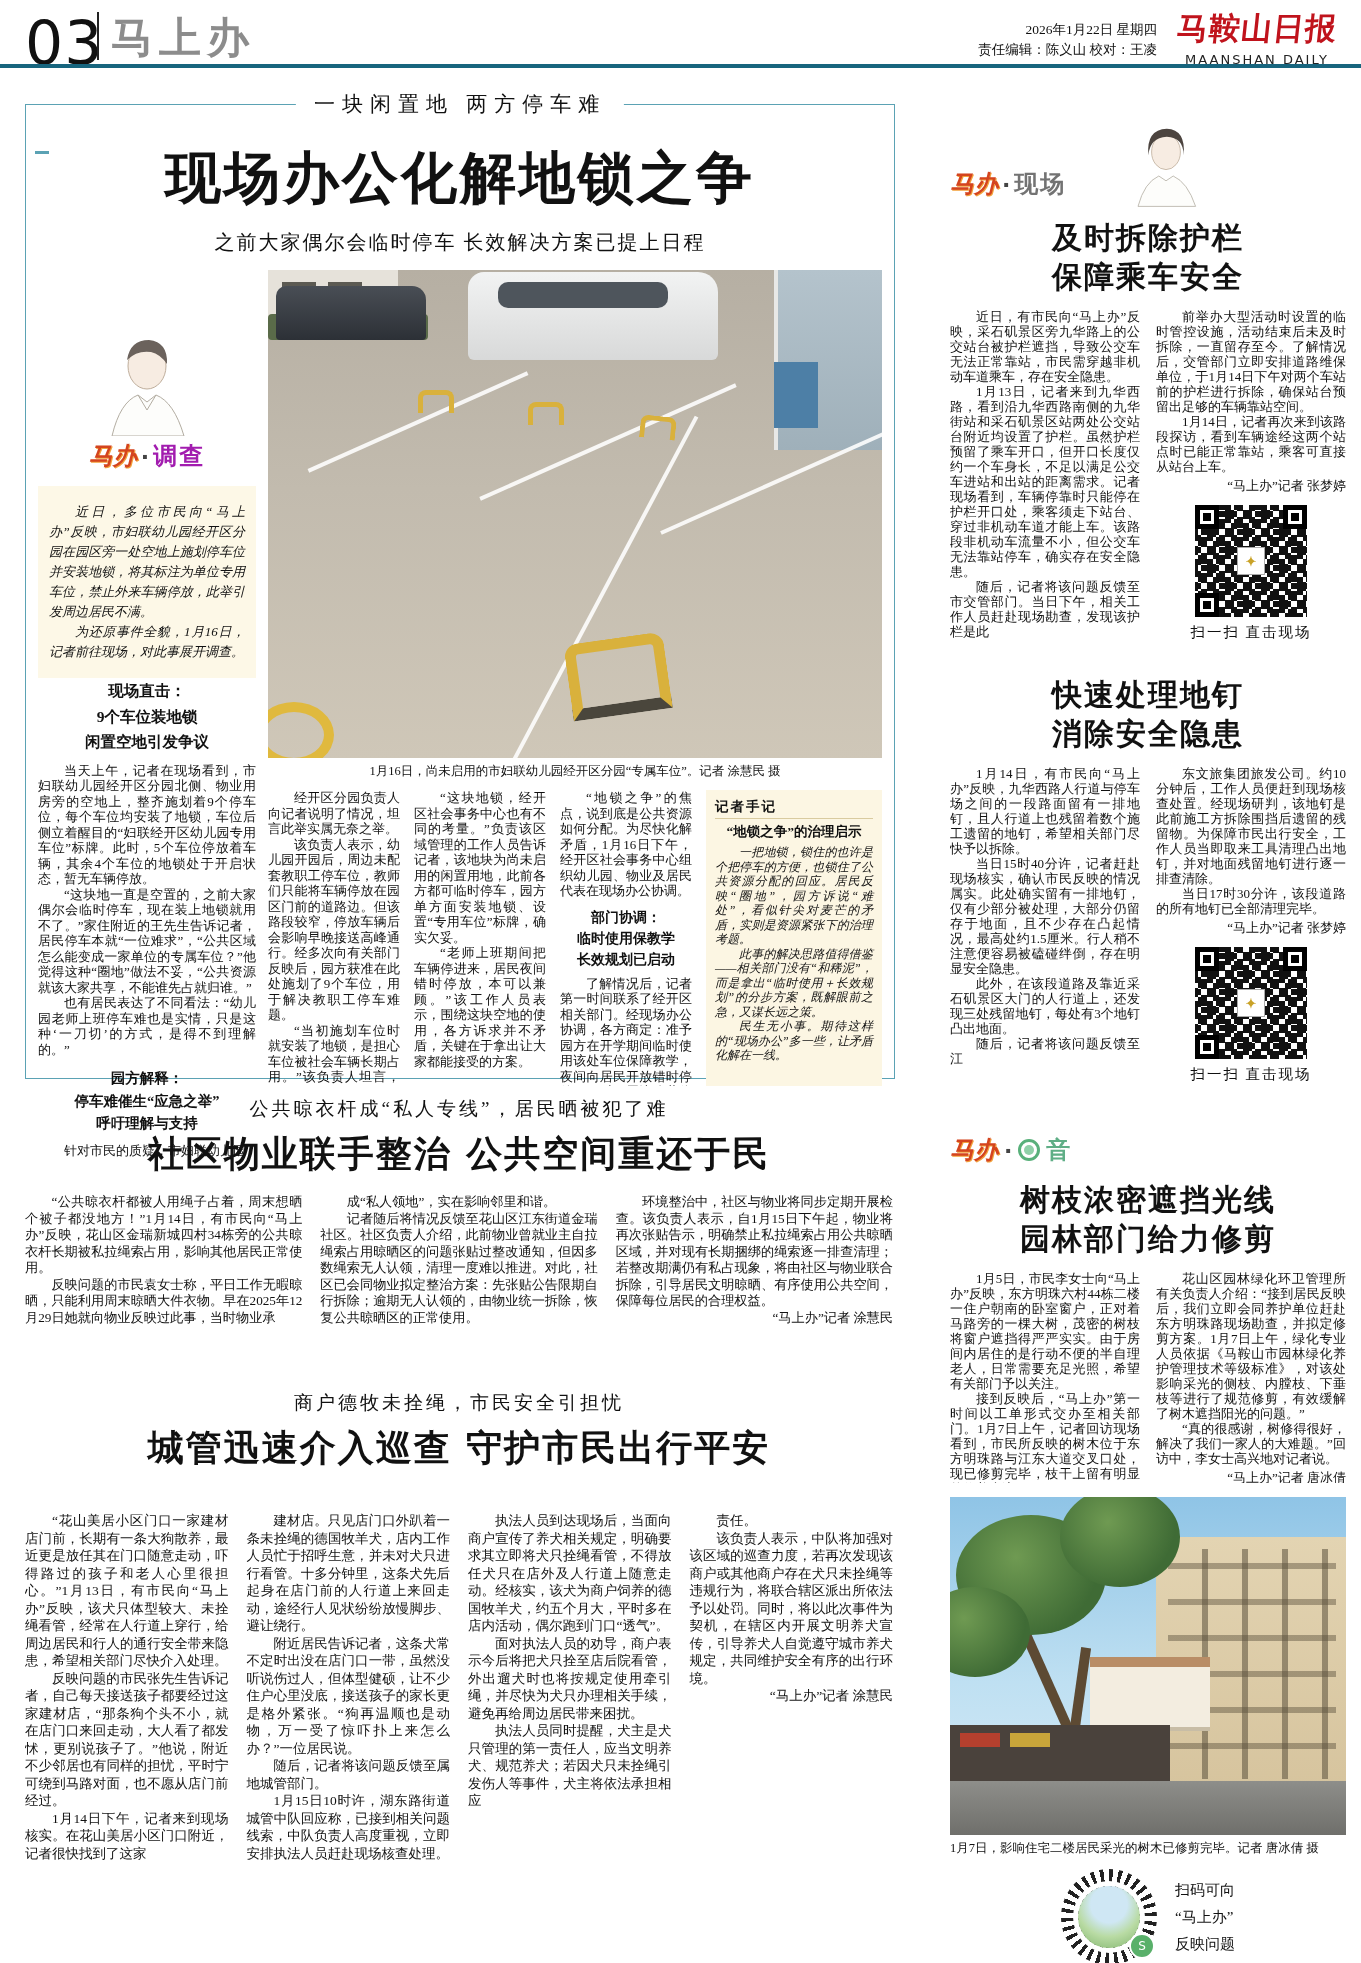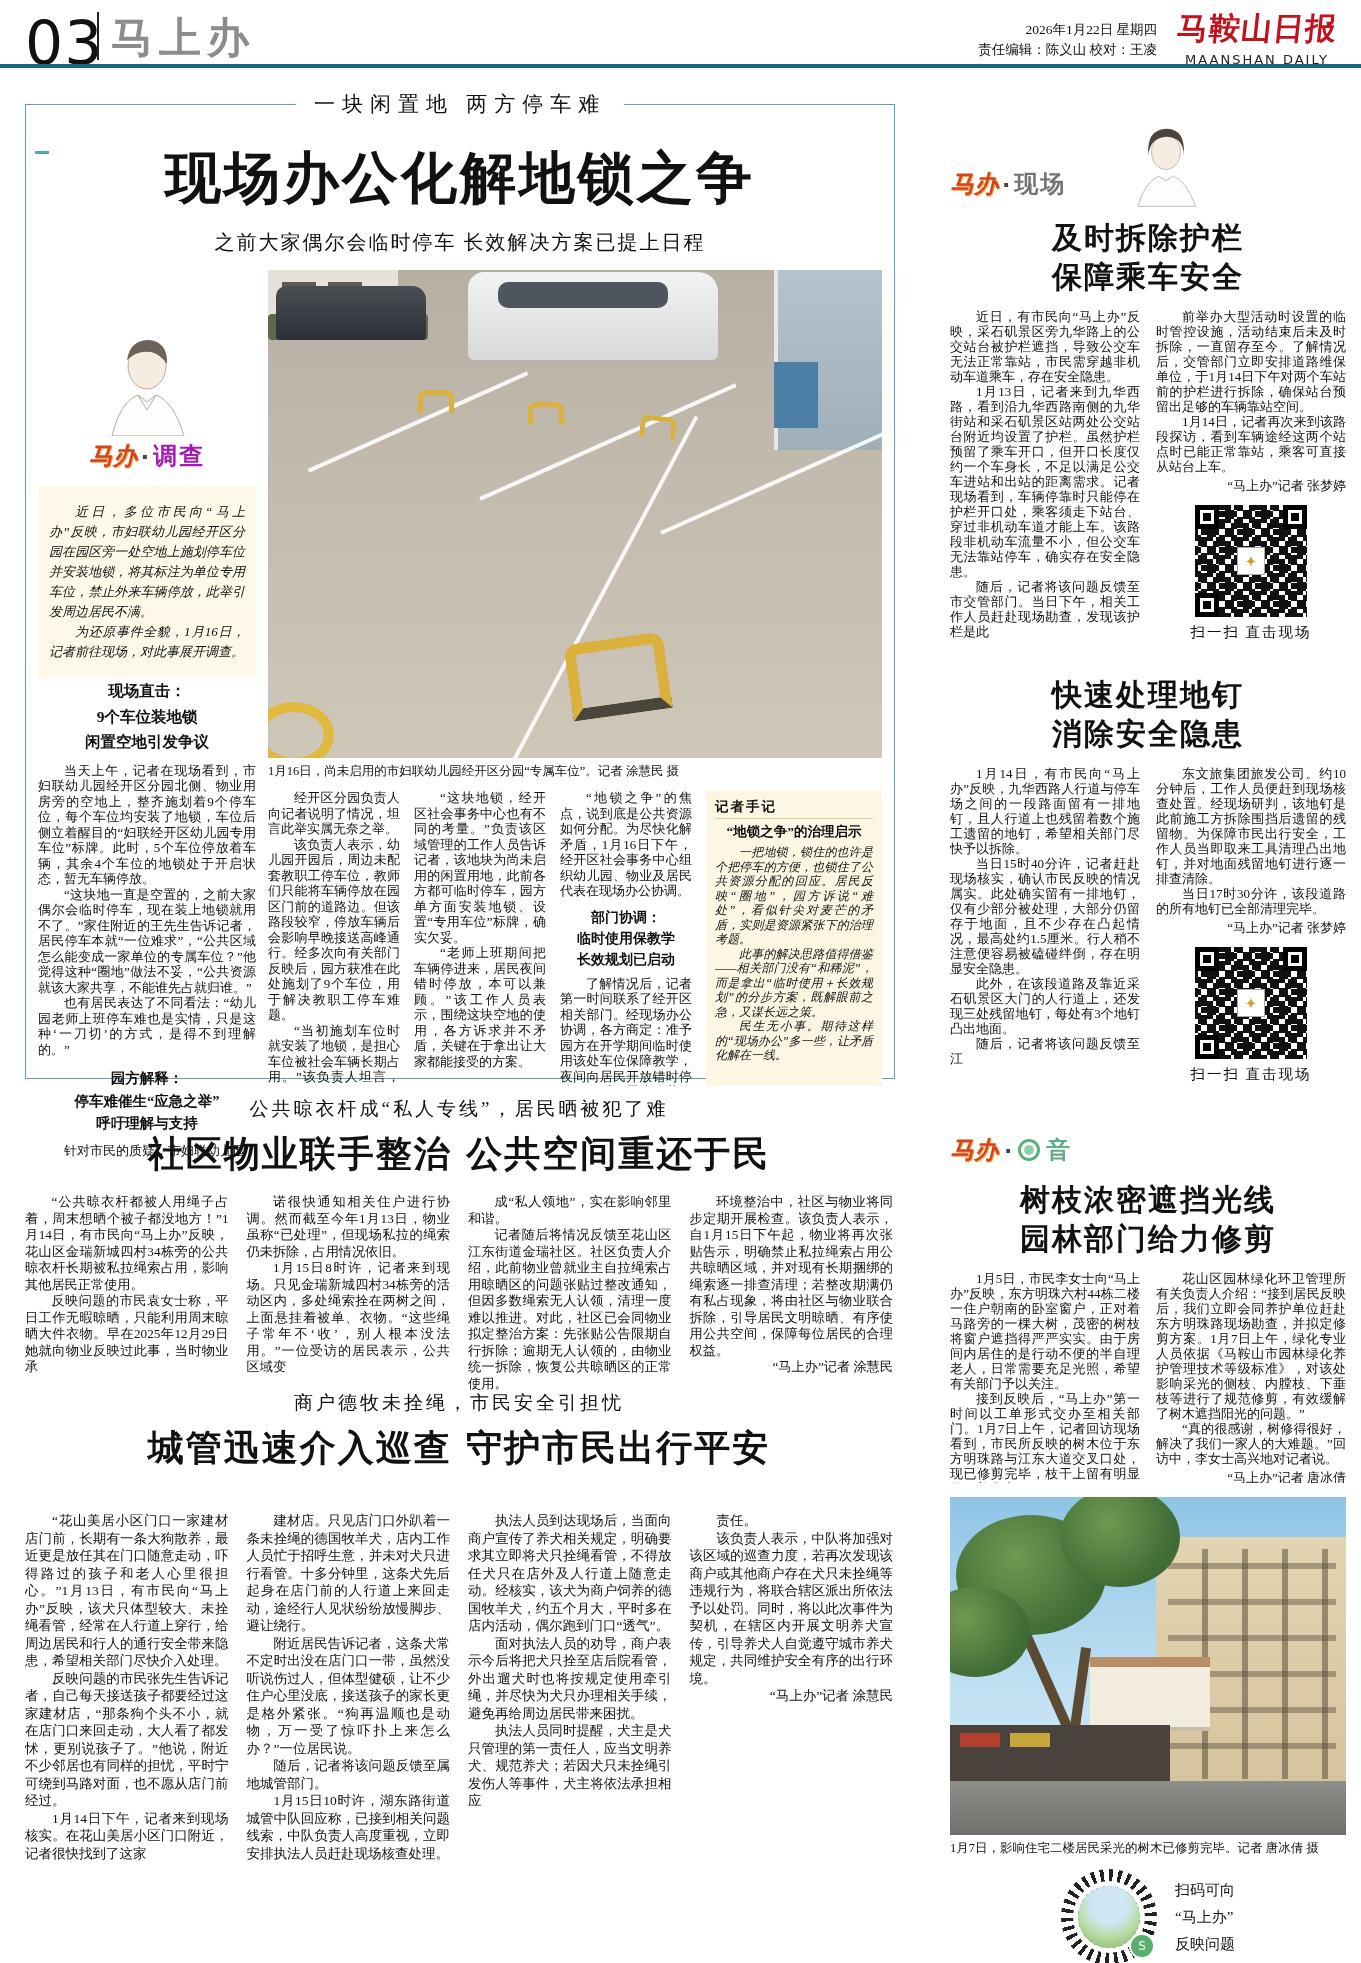--- a/index.html
+++ b/index.html
@@ -45,21 +45,21 @@
             position:relative;}
   .echo-ico::after{content:"";position:absolute;inset:3px;border-radius:50%;background:#8fd0a8;}
   .introbox{background:#fdf8e7;margin-top:14px;padding:16px 11px;font-size:13px;line-height:20px;}
   .scene-head{text-align:center;font-weight:700;font-size:15.5px;line-height:1.65;}
   .lside-body{margin-top:8px;font-size:13px;line-height:15.5px;}
   .lside-sub{margin:10px 0 6px;text-align:center;font-weight:700;font-size:14.5px;line-height:1.55;}
   .lmain{flex:1;min-width:0;}
   .lead-photo{position:relative;height:488px;overflow:hidden;
               background:linear-gradient(180deg,#b6afa3 0,#c2bbae 45%,#cfc7b8 100%);}
   .cap{font-size:12.5px;margin-top:5px;}
-  .cap-r{text-align:left;}
+  .cap-r{text-align:center;}
   .lead-cols{display:flex;gap:14px;margin-top:10px;height:296px;overflow:hidden;}
   .lcol{flex:1;min-width:0;font-size:13px;line-height:15.5px;}
   .lcol-sub{margin:8px 0 6px;text-align:center;font-weight:700;font-size:14px;line-height:1.5;}
   .notes{width:158px;flex:none;background:#fcf6e3;padding:9px 9px;font-size:12px;line-height:14.5px;}
   .notes-label{font-weight:700;font-size:13.5px;letter-spacing:2px;border-bottom:1px solid #d9cba0;
                padding-bottom:4px;margin-bottom:6px;font-family:"DejaVu Sans",sans-serif;}
   .notes-title{text-align:center;font-weight:700;font-size:13.5px;margin-bottom:6px;}
   
   .ab{position:absolute;}
   .wall{left:0;top:0;width:130px;height:64px;background:#e6e2da;}
@@ -367,24 +367,20 @@
 
   <div id="story2" class="story">
     <div class="st-kicker">公共晾衣杆成“私人专线”，居民晒被犯了难</div>
     <div class="st-hl">社区物业联手整治 公共空间重还于民</div>
     <div class="st-cols">
       <div class="st-col jp">
           <p>“公共晾衣杆都被人用绳子占着，周末想晒个被子都没地方！”1月14日，有市民向“马上办”反映，花山区金瑞新城四村34栋旁的公共晾衣杆长期被私拉绳索占用，影响其他居民正常使用。</p>
           <p>反映问题的市民袁女士称，平日工作无暇晾晒，只能利用周末晾晒大件衣物。早在2025年12月29日她就向物业反映过此事，当时物业承</p>
         </div>
       <div class="st-col jp">
-          <p>诺很快通知相关住户进行协调。然而截至今年1月13日，物业虽称“已处理”，但现场私拉的绳索仍未拆除，占用情况依旧。</p>
-          <p>1月15日8时许，记者来到现场。只见金瑞新城四村34栋旁的活动区内，多处绳索拴在两树之间，上面悬挂着被单、衣物。“这些绳子常年不‘收’，别人根本没法用。”一位受访的居民表示，公共区域变</p>
-        </div>
-      <div class="st-col jp">
           <p>成“私人领地”，实在影响邻里和谐。</p>
           <p>记者随后将情况反馈至花山区江东街道金瑞社区。社区负责人介绍，此前物业曾就业主自拉绳索占用晾晒区的问题张贴过整改通知，但因多数绳索无人认领，清理一度难以推进。对此，社区已会同物业拟定整治方案：先张贴公告限期自行拆除；逾期无人认领的，由物业统一拆除，恢复公共晾晒区的正常使用。</p>
         </div>
       <div class="st-col jp">
           <p>环境整治中，社区与物业将同步定期开展检查。该负责人表示，自1月15日下午起，物业将再次张贴告示，明确禁止私拉绳索占用公共晾晒区域，并对现有长期捆绑的绳索逐一排查清理；若整改期满仍有私占现象，将由社区与物业联合拆除，引导居民文明晾晒、有序使用公共空间，保障每位居民的合理权益。</p>
           <p style="text-align: right; text-indent: 0px;">“马上办”记者 涂慧民</p>
         </div>
     </div>
   </div>
 

